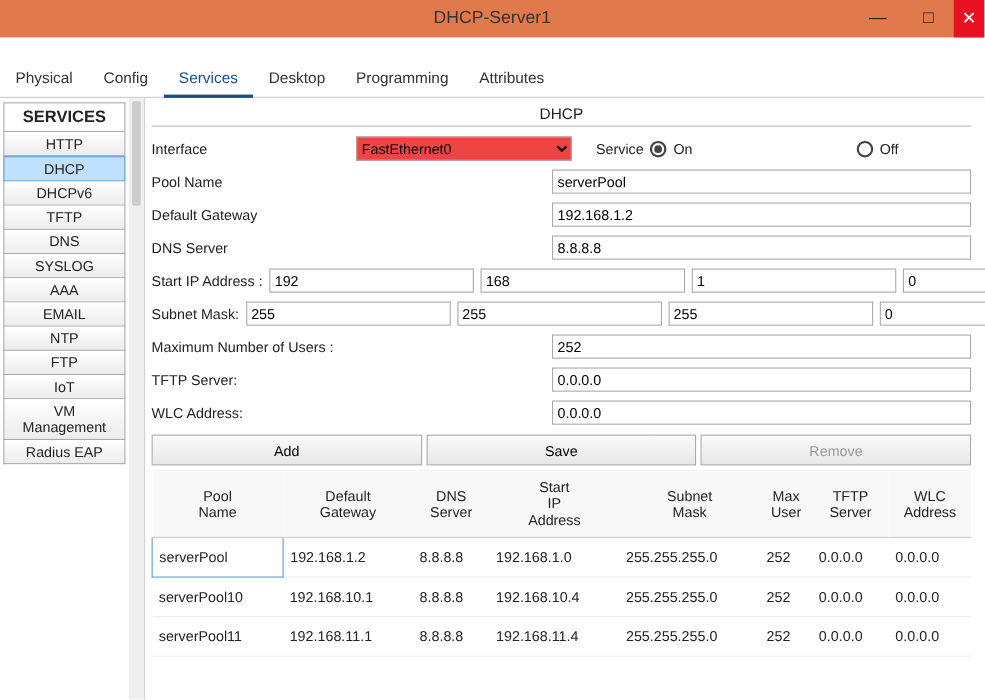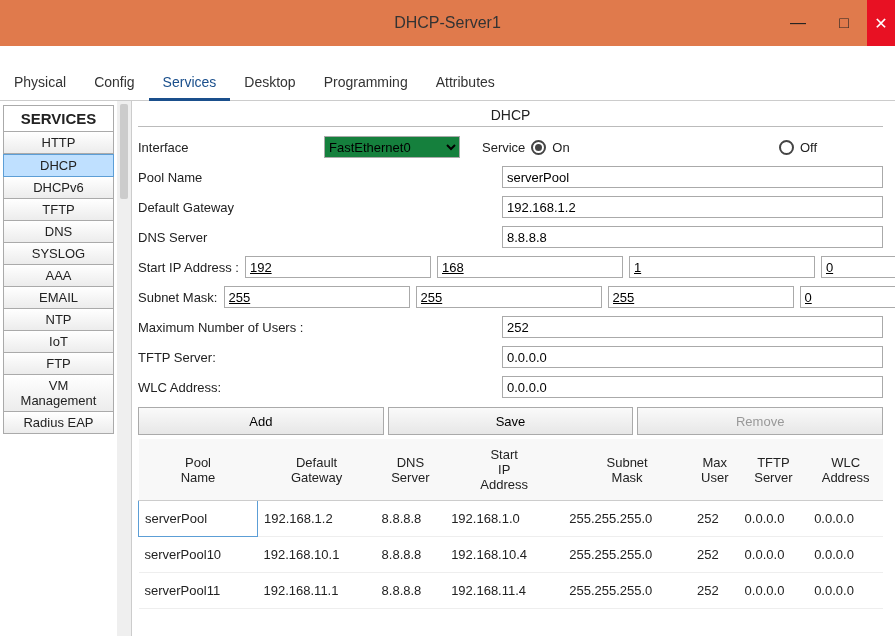--- a/index.html
+++ b/index.html
@@ -1,18 +1,18 @@
 <!DOCTYPE html>
 <html><head>
 <meta charset="utf-8">
 <style>
 * { box-sizing: border-box; margin: 0; padding: 0; font-family: sans-serif; }
 body { width: 895px; height: 636px; overflow: hidden; background: #fff; font-size: 13px; color: #222; }
 
-.titlebar { height: 46px; background: #e07a4c; display: flex; align-items: center; position: relative; }
+.titlebar { height: 34px; background: #e07a4c; display: flex; align-items: center; position: relative; }
 .titlebar .title { position: absolute; left: 50%; transform: translateX(-50%); font-size: 16px; color: #333; }
 .titlebar .winbtns { margin-left: auto; display: flex; height: 100%; }
 .titlebar .winbtn { width: 46px; display: flex; align-items: center; justify-content: center; font-size: 16px; color: #222; cursor: default; }
 .titlebar .winbtn.close { background: #e81123; color: #fff; width: 28px; }
 
 .tabrow { display: flex; border-bottom: 1px solid #ccc; padding-top: 22px; }
 .tabrow .tab { padding: 6px 14px 8px; font-size: 14px; color: #333; cursor: default; }
 .tabrow .tab.active { color: #1a4f8c; border-bottom: 3px solid #1a4f8c; margin-bottom: -1px; }
 
 .bodyrow { display: flex; height: calc(636px - 34px - 39px); }
@@ -25,24 +25,24 @@
 .sb-scroll { width: 14px; background: #efefef; position: relative; }
 .sb-scroll:before { content: ''; position: absolute; top: 3px; left: 3px; right: 3px; height: 95px; background: #ccc; border-radius: 2px; }
 
 .main { flex: 1; padding: 6px 12px 0 6px; overflow: auto; font-size: 13px; }
 .panel-title { text-align: center; font-size: 14px; padding-bottom: 3px; border-bottom: 1px solid #bbb; margin-bottom: 6px; }
 
 .formrow { display: flex; align-items: center; min-height: 28px; gap: 6px; margin-bottom: 2px; }
 .formrow .lbl { flex-shrink: 0; }
 .iface-lbl { width: 180px; }
 .left-lbl { width: 358px; }
-select.fld { width: 136px; height: 22px; border: 1px solid #aaa; background: #15803d; font-size: 13px; }
+select.fld { width: 196px; height: 22px; border: 1px solid #aaa; background: #ef4444; font-size: 13px; }
 input.txt { height: 22px; border: 1px solid #aaa; padding: 0 4px; font-size: 13px; background: #fff; }
 .txt.grow { flex: 1; }
-.ip-seg { flex: 1; text-decoration: underline; }
+.ip-seg { flex: 1; }
 
 .radio-wrap { display: flex; align-items: center; gap: 6px; }
 .radio { width: 15px; height: 15px; border: 2px solid #444; border-radius: 50%; display: inline-flex; align-items: center; justify-content: center; }
 .radio.on:after { content: ''; width: 7px; height: 7px; background: #444; border-radius: 50%; }
 
 .btnrow { display: flex; gap: 4px; margin-top: 6px; }
 .actbtn { flex: 1; height: 28px; border: 1px solid #aaa; background: linear-gradient(#fafafa, #e7e7e7); font-size: 13px; cursor: default; }
 .actbtn.disabled { color: #999; }
 
 .tbl { width: 100%; border-collapse: collapse; margin-top: 4px; }
@@ -78,22 +78,22 @@
       <div id="sidebar-items">
           <div class="svc-item">HTTP</div>
           <div class="svc-item active">DHCP</div>
           <div class="svc-item">DHCPv6</div>
           <div class="svc-item">TFTP</div>
           <div class="svc-item">DNS</div>
           <div class="svc-item">SYSLOG</div>
           <div class="svc-item">AAA</div>
           <div class="svc-item">EMAIL</div>
           <div class="svc-item">NTP</div>
+          <div class="svc-item">FTP</div>
           <div class="svc-item">IoT</div>
-          <div class="svc-item">FTP</div>
           <div class="svc-item">VM Management</div>
           <div class="svc-item">Radius EAP</div>
         </div>
     </div>
     <div class="sb-scroll"></div>
   </div>
 
   <div class="main">
     <div class="panel-title">DHCP</div>
 

